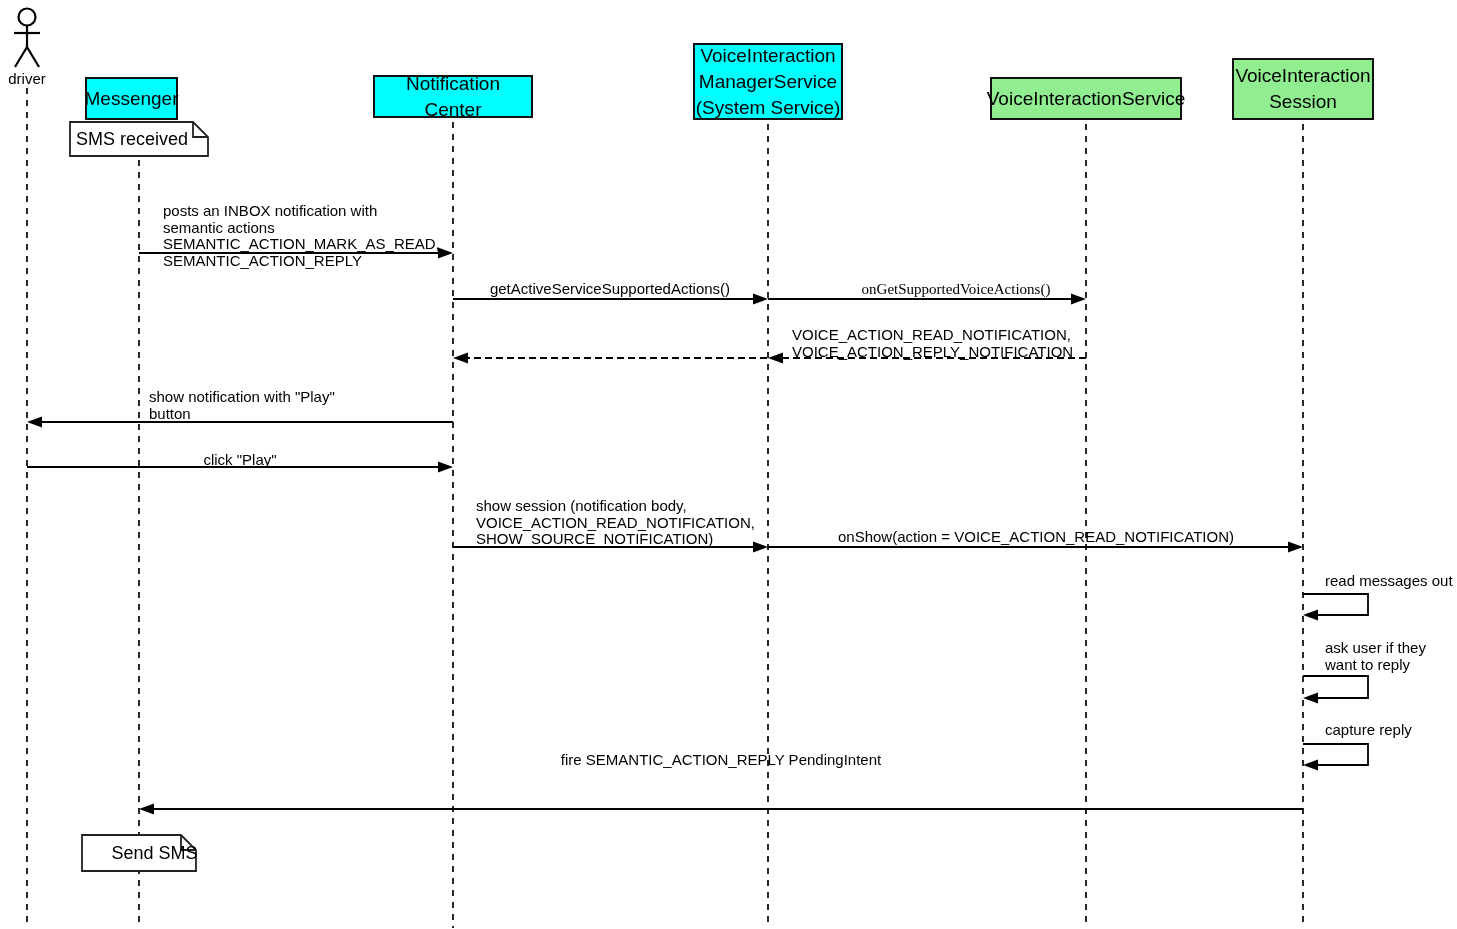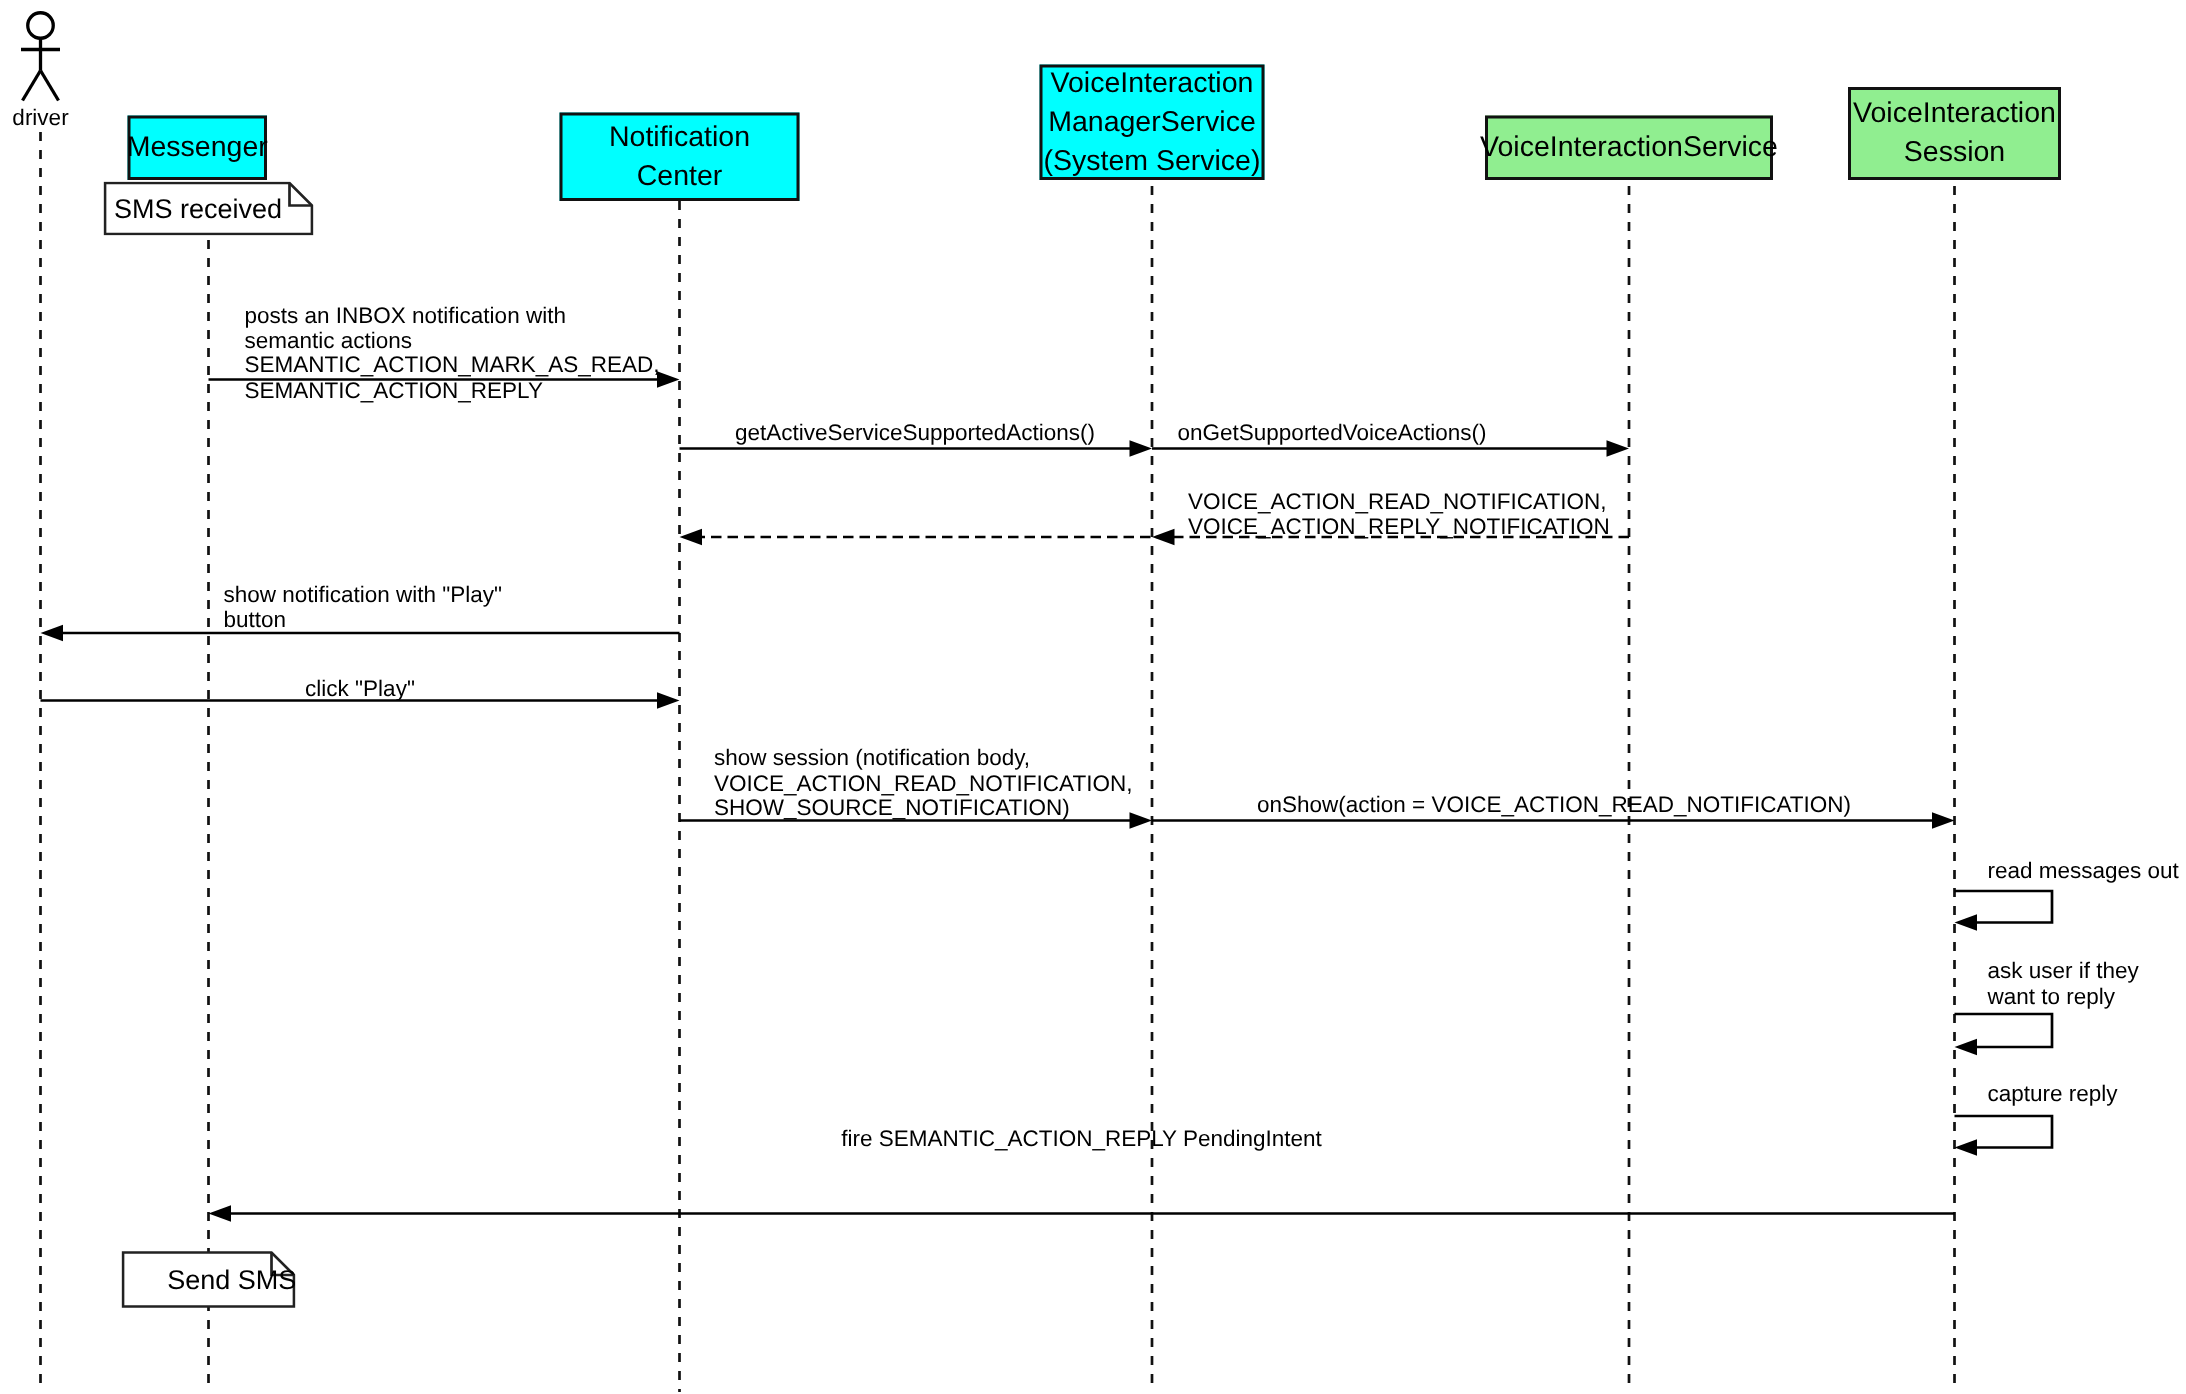--- a/index.html
+++ b/index.html
@@ -115,21 +115,21 @@
         <line x1="1303" y1="809" x2="149" y2="809"></line>
         <polygon points="139,809 154,803.5 154,814.5" stroke="none"></polygon>
       </g>
     </g>
   </svg>
 
   <div class="actor-label" style="left:27px;top:70px;">driver</div>
 
   <div class="participant" style="left: 85px; top: 45px; width: 93px; height: 43px; background-color: rgb(0, 255, 255);">Messenger</div>
 
-  <div class="participant" style="left: 373px; top: 43px; width: 160px; height: 59px; background-color: rgb(0, 255, 255);">Notification Center</div>
+  <div class="participant" style="left: 373px; top: 43px; width: 160px; height: 43px; background-color: rgb(0, 255, 255);">Notification Center</div>
 
   <div class="participant" style="left: 693px; top: 11px; width: 150px; height: 77px; background-color: rgb(0, 255, 255);">VoiceInteraction
 ManagerService
 (System Service)</div>
 
   <div class="participant" style="left: 990px; top: 45px; width: 192px; height: 43px; background-color: rgb(144, 238, 144);">VoiceInteractionService</div>
 
   <div class="participant" style="left: 1232px; top: 26px; width: 142px; height: 62px; background-color: rgb(144, 238, 144);">VoiceInteraction
 Session</div>
 
@@ -149,21 +149,21 @@
     <span>Send SMS</span>
   </div>
 
   <div class="msg left" style="left:163px;top:203px;">posts an INBOX notification with
 semantic actions
 SEMANTIC_ACTION_MARK_AS_READ,
 SEMANTIC_ACTION_REPLY</div>
 
   <div class="msg center" style="left:610px;top:281px;">getActiveServiceSupportedActions()</div>
 
-  <div class="msg center" style="left:888px;top:281px;">onGetSupportedVoiceActions()</div>
+  <div class="msg center" style="left:956px;top:281px;font-family:Liberation Serif, serif;">onGetSupportedVoiceActions()</div>
 
   <div class="msg left" style="left:792px;top:327px;">VOICE_ACTION_READ_NOTIFICATION,
 VOICE_ACTION_REPLY_NOTIFICATION</div>
 
   <div class="msg left" style="left:149px;top:389px;">show notification with "Play"
 button</div>
 
   <div class="msg center" style="left:240px;top:452px;">click "Play"</div>
 
   <div class="msg left" style="left:476px;top:498px;">show session (notification body,

